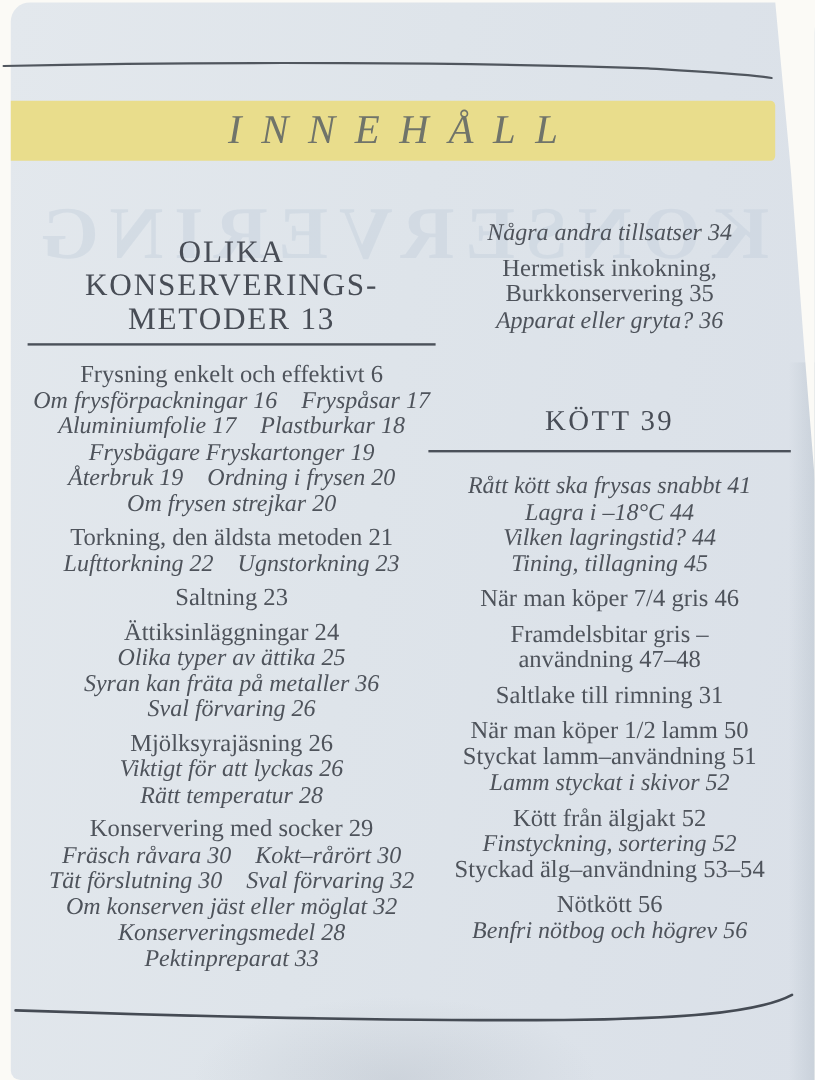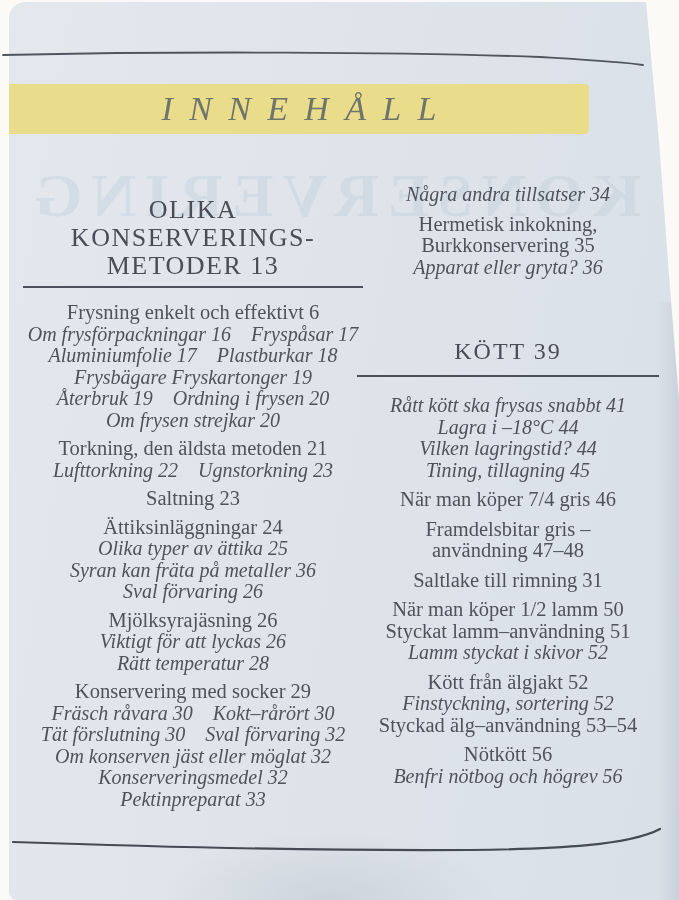--- a/index.html
+++ b/index.html
@@ -20,21 +20,21 @@
   .edge-wedge{position:absolute;top:0;right:0;width:36px;height:400px;background:#fbfaf6;
         clip-path:polygon(8% 0,100% 0,100% 100%,75% 72%,45% 36%);}
 
   
   .ghost{position:absolute;left:14px;top:158px;width:620px;
         font-size:62px;letter-spacing:9px;color:#c7d2de;opacity:0.5;
         transform:scaleX(-1);text-align:center;white-space:nowrap;
         font-weight:bold;pointer-events:none;}
 
   
-  .banner{position:absolute;left:0;top:82px;width:580px;height:50px;
+  .banner{position:absolute;left:0;top:82px;width:637px;height:50px;
         background:#e9dd8c;border-radius:0 4px 4px 0;}
   .banner .title{display:block;line-height:50px;text-align:center;
         font-style:italic;font-size:34px;letter-spacing:0.48em;padding-left:0.48em;
         color:#70746a;}
 
   
   svg.rules{position:absolute;left:0;top:0;width:679px;height:900px;pointer-events:none;}
 
   
   .col{position:absolute;text-align:center;color:#4e535b;}
@@ -98,21 +98,21 @@
           <div class="group">
             <div class="line roman">Mjölksyrajäsning 26</div>
             <div class="line italic">Viktigt för att lyckas 26</div>
             <div class="line italic">Rätt temperatur 28</div>
           </div>
           <div class="group">
             <div class="line roman">Konservering med socker 29</div>
             <div class="line italic">Fräsch råvara 30  Kokt–rårört 30</div>
             <div class="line italic">Tät förslutning 30  Sval förvaring 32</div>
             <div class="line italic">Om konserven jäst eller möglat 32</div>
-            <div class="line italic">Konserveringsmedel 32</div>
+            <div class="line italic">Konserveringsmedel 28</div>
             <div class="line italic">Pektinpreparat 33</div>
           </div>
         </div>
     </div>
 
     <div class="col col-right">
       <div class="toc toc-right-top">
           <div class="group">
             <div class="line italic">Några andra tillsatser 34</div>
           </div>

